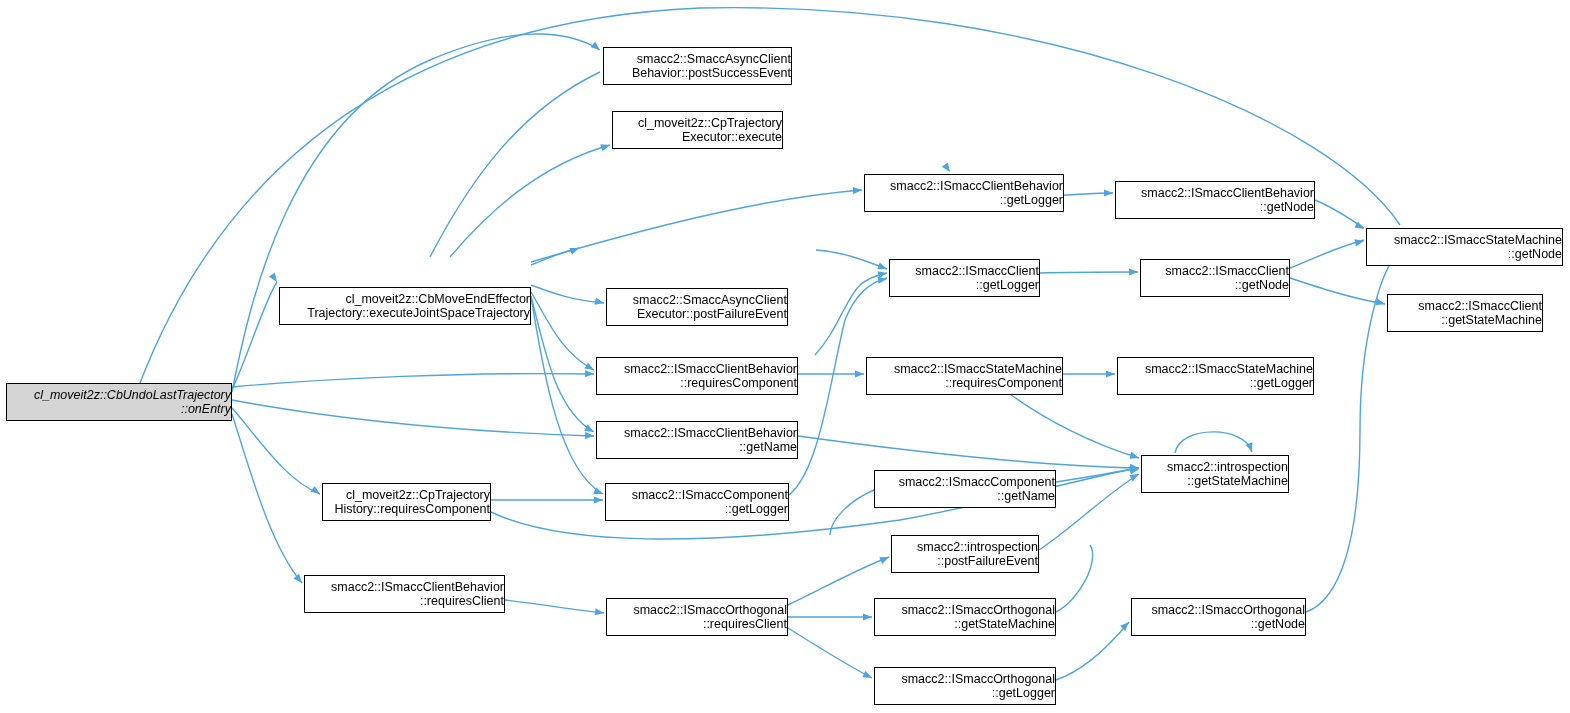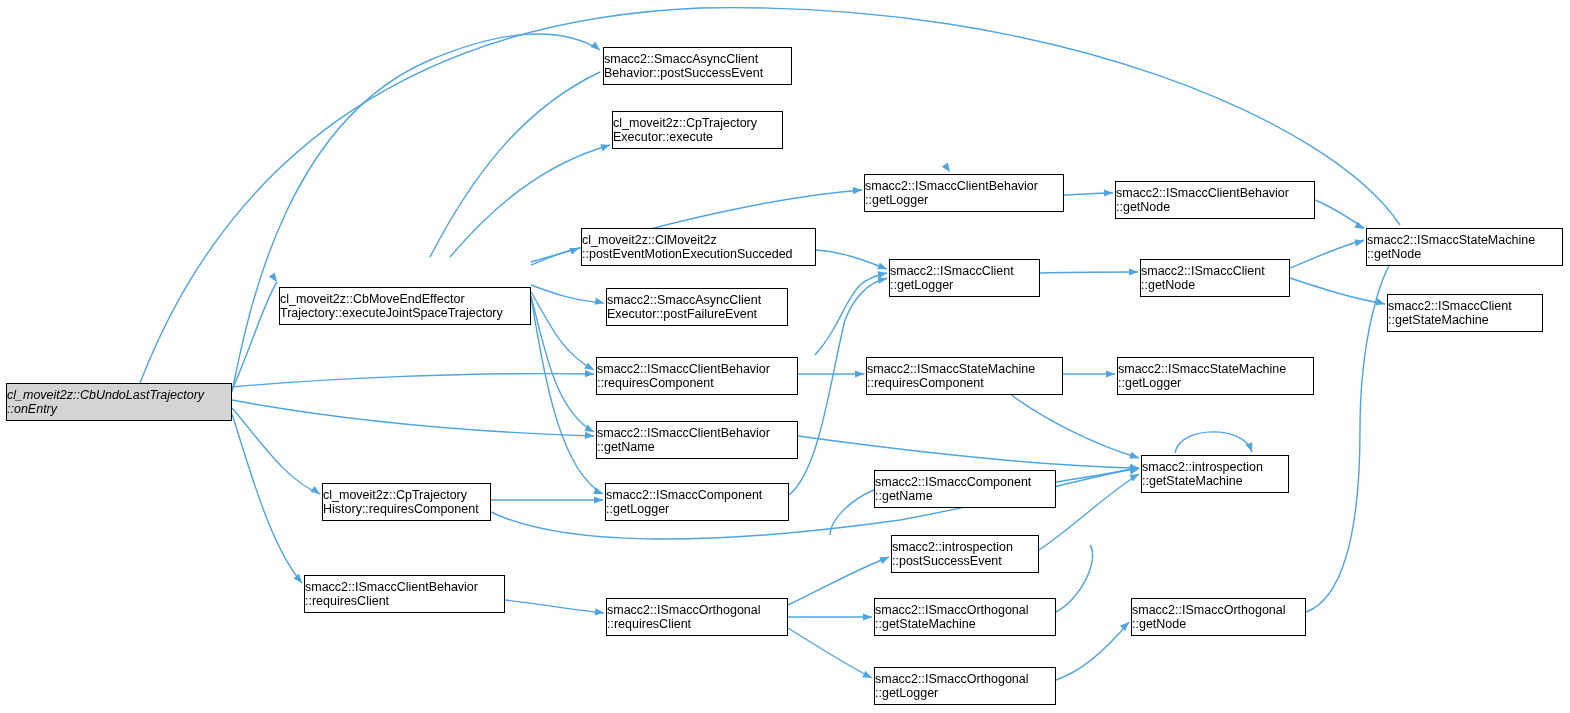--- a/index.html
+++ b/index.html
@@ -22,21 +22,21 @@
     width: 1570px;
     height: 713px;
   }
   .node {
     position: absolute;
     box-sizing: border-box;
     border: 1px solid #000000;
     background: #ffffff;
     display: flex;
     flex-direction: column;
-    align-items: flex-start;
+    align-items: flex-end;
     justify-content: center;
     text-align: center;
     font-size: 12.5px;
     line-height: 14.5px;
     color: #000000;
     white-space: pre;
     z-index: 2;
   }
   .node.root {
     background: #d5d5d5;
@@ -125,33 +125,32 @@
       <polygon points="0,0 -9,-3.6 -9,3.6" fill="#4ea4e0" transform="translate(1129,622) rotate(-45)"></polygon>
       <polygon points="0,0 -9,-3.6 -9,3.6" fill="#4ea4e0" transform="translate(1400,252) rotate(-48)"></polygon>
       <polygon points="0,0 -9,-3.6 -9,3.6" fill="#4ea4e0" transform="translate(1252,452) rotate(70)"></polygon>
       <polygon points="0,0 -9,-3.6 -9,3.6" fill="#4ea4e0" transform="translate(1139,468) rotate(-10)"></polygon>
       <polygon points="0,0 -9,-3.6 -9,3.6" fill="#4ea4e0" transform="translate(1139,474) rotate(-28)"></polygon>
     </svg>
 <div class="node root" style="left: 6px; top: 383px; width: 226px; height: 38px; font-style: italic;"><span class="ln">cl_moveit2z::CbUndoLastTrajectory</span><span class="ln">::onEntry</span></div>
     <div class="node" style="left: 603px; top: 47px; width: 189px; height: 38px;"><span class="ln">smacc2::SmaccAsyncClient</span><span class="ln">Behavior::postSuccessEvent</span></div>
     <div class="node" style="left: 612px; top: 111px; width: 171px; height: 38px;"><span class="ln">cl_moveit2z::CpTrajectory</span><span class="ln">Executor::execute</span></div>
     <div class="node" style="left: 279px; top: 259px; width: 252px; height: 38px; margin-top: 28px;"><span class="ln">cl_moveit2z::CbMoveEndEffector</span><span class="ln">Trajectory::executeJointSpaceTrajectory</span></div>
-    <div class="node" style="left: 581px; top: 228px; width: 235px; height: 38px;"><span class="ln">cl_moveit2z::ClMoveit2z</span><span class="ln">::postEventMotionExecutionSucceded</span></div>
     <div class="node" style="left: 606px; top: 288px; width: 182px; height: 38px;"><span class="ln">smacc2::SmaccAsyncClient</span><span class="ln">Executor::postFailureEvent</span></div>
     <div class="node" style="left: 596px; top: 357px; width: 202px; height: 38px;"><span class="ln">smacc2::ISmaccClientBehavior</span><span class="ln">::requiresComponent</span></div>
     <div class="node" style="left: 596px; top: 421px; width: 202px; height: 38px;"><span class="ln">smacc2::ISmaccClientBehavior</span><span class="ln">::getName</span></div>
     <div class="node" style="left: 322px; top: 483px; width: 169px; height: 38px;"><span class="ln">cl_moveit2z::CpTrajectory</span><span class="ln">History::requiresComponent</span></div>
     <div class="node" style="left: 605px; top: 483px; width: 184px; height: 38px;"><span class="ln">smacc2::ISmaccComponent</span><span class="ln">::getLogger</span></div>
     <div class="node" style="left: 304px; top: 575px; width: 201px; height: 38px;"><span class="ln">smacc2::ISmaccClientBehavior</span><span class="ln">::requiresClient</span></div>
     <div class="node" style="left: 606px; top: 598px; width: 182px; height: 38px;"><span class="ln">smacc2::ISmaccOrthogonal</span><span class="ln">::requiresClient</span></div>
     <div class="node" style="left: 864px; top: 174px; width: 200px; height: 38px;"><span class="ln">smacc2::ISmaccClientBehavior</span><span class="ln">::getLogger</span></div>
     <div class="node" style="left: 889px; top: 259px; width: 151px; height: 38px;"><span class="ln">smacc2::ISmaccClient</span><span class="ln">::getLogger</span></div>
     <div class="node" style="left: 866px; top: 357px; width: 197px; height: 38px;"><span class="ln">smacc2::ISmaccStateMachine</span><span class="ln">::requiresComponent</span></div>
     <div class="node" style="left: 874px; top: 470px; width: 182px; height: 38px;"><span class="ln">smacc2::ISmaccComponent</span><span class="ln">::getName</span></div>
-    <div class="node" style="left: 891px; top: 535px; width: 148px; height: 38px;"><span class="ln">smacc2::introspection</span><span class="ln">::postSuccessEvent</span></div>
+    <div class="node" style="left: 891px; top: 535px; width: 148px; height: 38px;"><span class="ln">smacc2::introspection</span><span class="ln">::postFailureEvent</span></div>
     <div class="node" style="left: 874px; top: 598px; width: 182px; height: 38px;"><span class="ln">smacc2::ISmaccOrthogonal</span><span class="ln">::getStateMachine</span></div>
     <div class="node" style="left: 874px; top: 667px; width: 182px; height: 38px;"><span class="ln">smacc2::ISmaccOrthogonal</span><span class="ln">::getLogger</span></div>
     <div class="node" style="left: 1115px; top: 181px; width: 200px; height: 38px;"><span class="ln">smacc2::ISmaccClientBehavior</span><span class="ln">::getNode</span></div>
     <div class="node" style="left: 1140px; top: 259px; width: 150px; height: 38px;"><span class="ln">smacc2::ISmaccClient</span><span class="ln">::getNode</span></div>
     <div class="node" style="left: 1117px; top: 357px; width: 197px; height: 38px;"><span class="ln">smacc2::ISmaccStateMachine</span><span class="ln">::getLogger</span></div>
     <div class="node" style="left: 1141px; top: 455px; width: 148px; height: 38px;"><span class="ln">smacc2::introspection</span><span class="ln">::getStateMachine</span></div>
     <div class="node" style="left: 1131px; top: 598px; width: 175px; height: 38px;"><span class="ln">smacc2::ISmaccOrthogonal</span><span class="ln">::getNode</span></div>
     <div class="node" style="left: 1366px; top: 228px; width: 197px; height: 38px;"><span class="ln">smacc2::ISmaccStateMachine</span><span class="ln">::getNode</span></div>
     <div class="node" style="left: 1387px; top: 294px; width: 156px; height: 38px;"><span class="ln">smacc2::ISmaccClient</span><span class="ln">::getStateMachine</span></div>
   </div>

